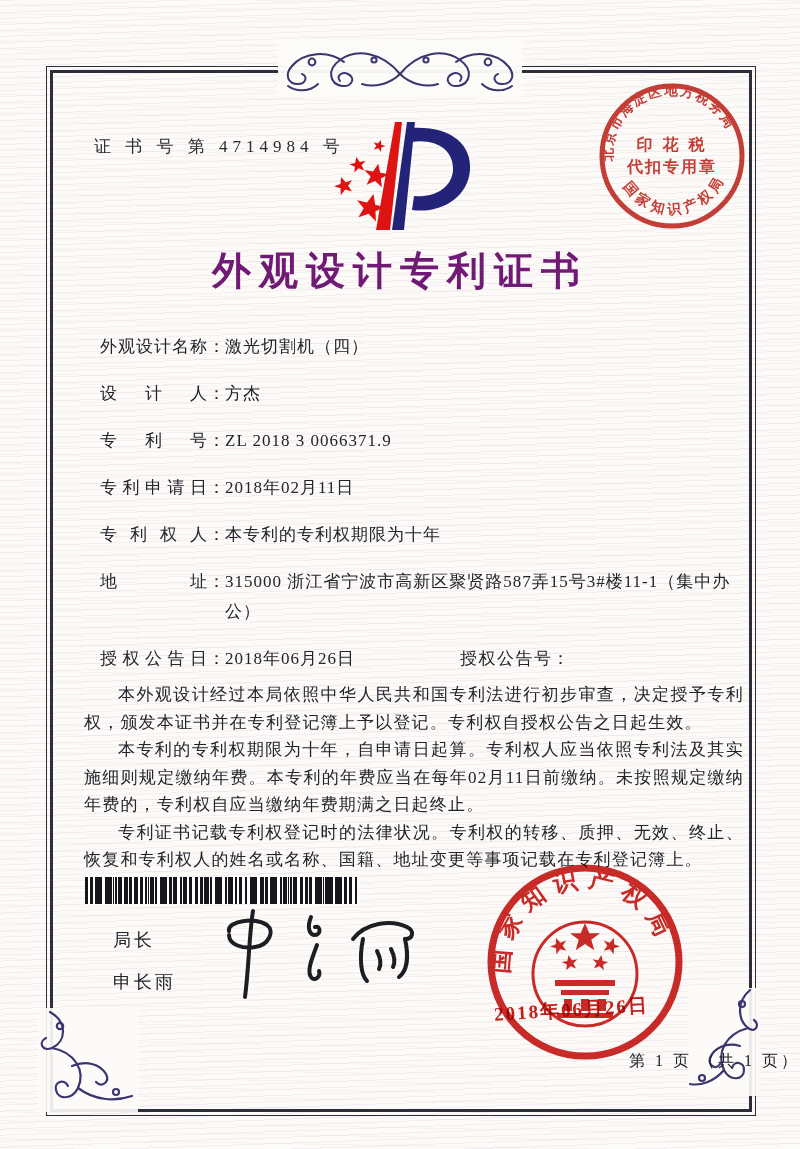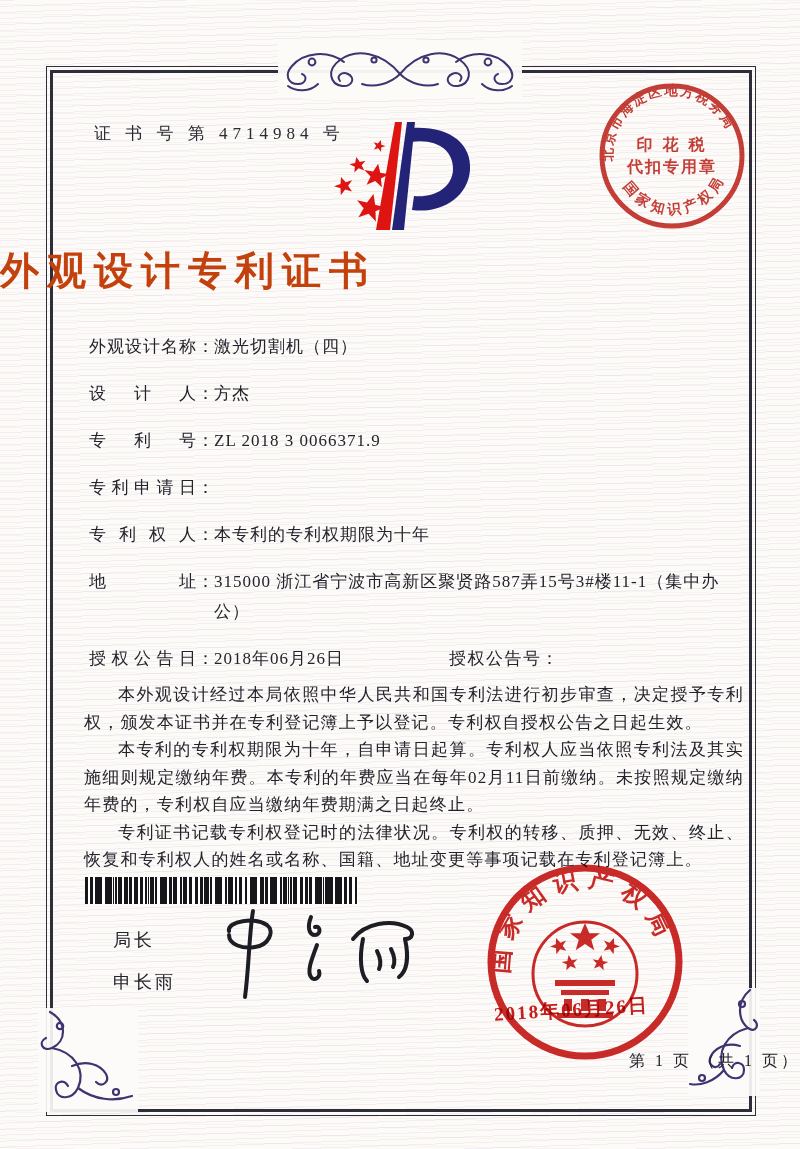--- a/index.html
+++ b/index.html
@@ -24,34 +24,34 @@
   .frame::before{
     content:"";position:absolute;inset:3px;border:3px solid #2e2e3a;
   }
   .ornament{position:absolute;z-index:3;}
   .ornament svg{display:block;}
   .orn-top{left:278px;top:40px;background:rgba(253,251,248,0.96);}
   .orn-bl{left:38px;top:1008px;background:rgba(253,251,248,0.92);}
   .orn-br{left:688px;top:988px;background:rgba(253,251,248,0.92);}
 
   .cert-no{
-    position:absolute;left:94px;top:122px;font-size:17px;letter-spacing:5px;
+    position:absolute;left:94px;top:135px;font-size:17px;letter-spacing:5px;
     color:#2a2a32;z-index:4;text-align:center;
   }
   .logo{position:absolute;left:312px;top:118px;z-index:4;}
   .doc-title{
-    position:absolute;left:0;top:244px;width:800px;text-align:left;
-    font-size:39px;font-weight:bold;letter-spacing:8px;color:#c2410c;z-index:4;
+    position:absolute;left:0;top:244px;width:800px;text-align:center;
+    font-size:39px;font-weight:bold;letter-spacing:8px;color:#701a75;z-index:4;
   }
 
   
   .tax-stamp{position:absolute;left:596px;top:80px;z-index:5;mix-blend-mode:multiply;opacity:.93;}
 
   
-  .fields{position:absolute;left:89px;top:332px;right:56px;z-index:4;font-size:17px;}
+  .fields{position:absolute;left:100px;top:332px;right:56px;z-index:4;font-size:17px;}
   .frow{display:flex;line-height:30px;margin-bottom:17px;align-items:flex-start;}
   .flabel{
     display:inline-block;width:108px;flex:0 0 108px;
     text-align:justify;text-align-last:justify;letter-spacing:1px;
   }
   .fcolon{flex:0 0 auto;}
   .fvalue{flex:1 1 auto;letter-spacing:1px;}
   .grant-row{position:relative;}
   .grant-right{position:absolute;left:360px;top:0;display:flex;line-height:30px;}
   .grant-right .flabel{width:92px;flex:0 0 92px;}
@@ -200,20 +200,21 @@
     <span class="fvalue">方杰</span>
   </div>
   <div class="frow">
     <span class="flabel">专利号</span>
       <span class="fcolon">：</span>
     <span class="fvalue">ZL 2018 3 0066371.9</span>
   </div>
   <div class="frow">
     <span class="flabel">专利申请日</span>
       <span class="fcolon">：</span>
+    <span class="fvalue">2018年02月11日</span>
   </div>
   <div class="frow">
     <span class="flabel">专利权人</span>
       <span class="fcolon">：</span>
     <span class="fvalue">本专利的专利权期限为十年</span>
   </div>
   <div class="frow">
     <span class="flabel">地址</span>
       <span class="fcolon">：</span>
     <span class="fvalue">315000 浙江省宁波市高新区聚贤路587弄15号3#楼11-1（集中办公）</span>

